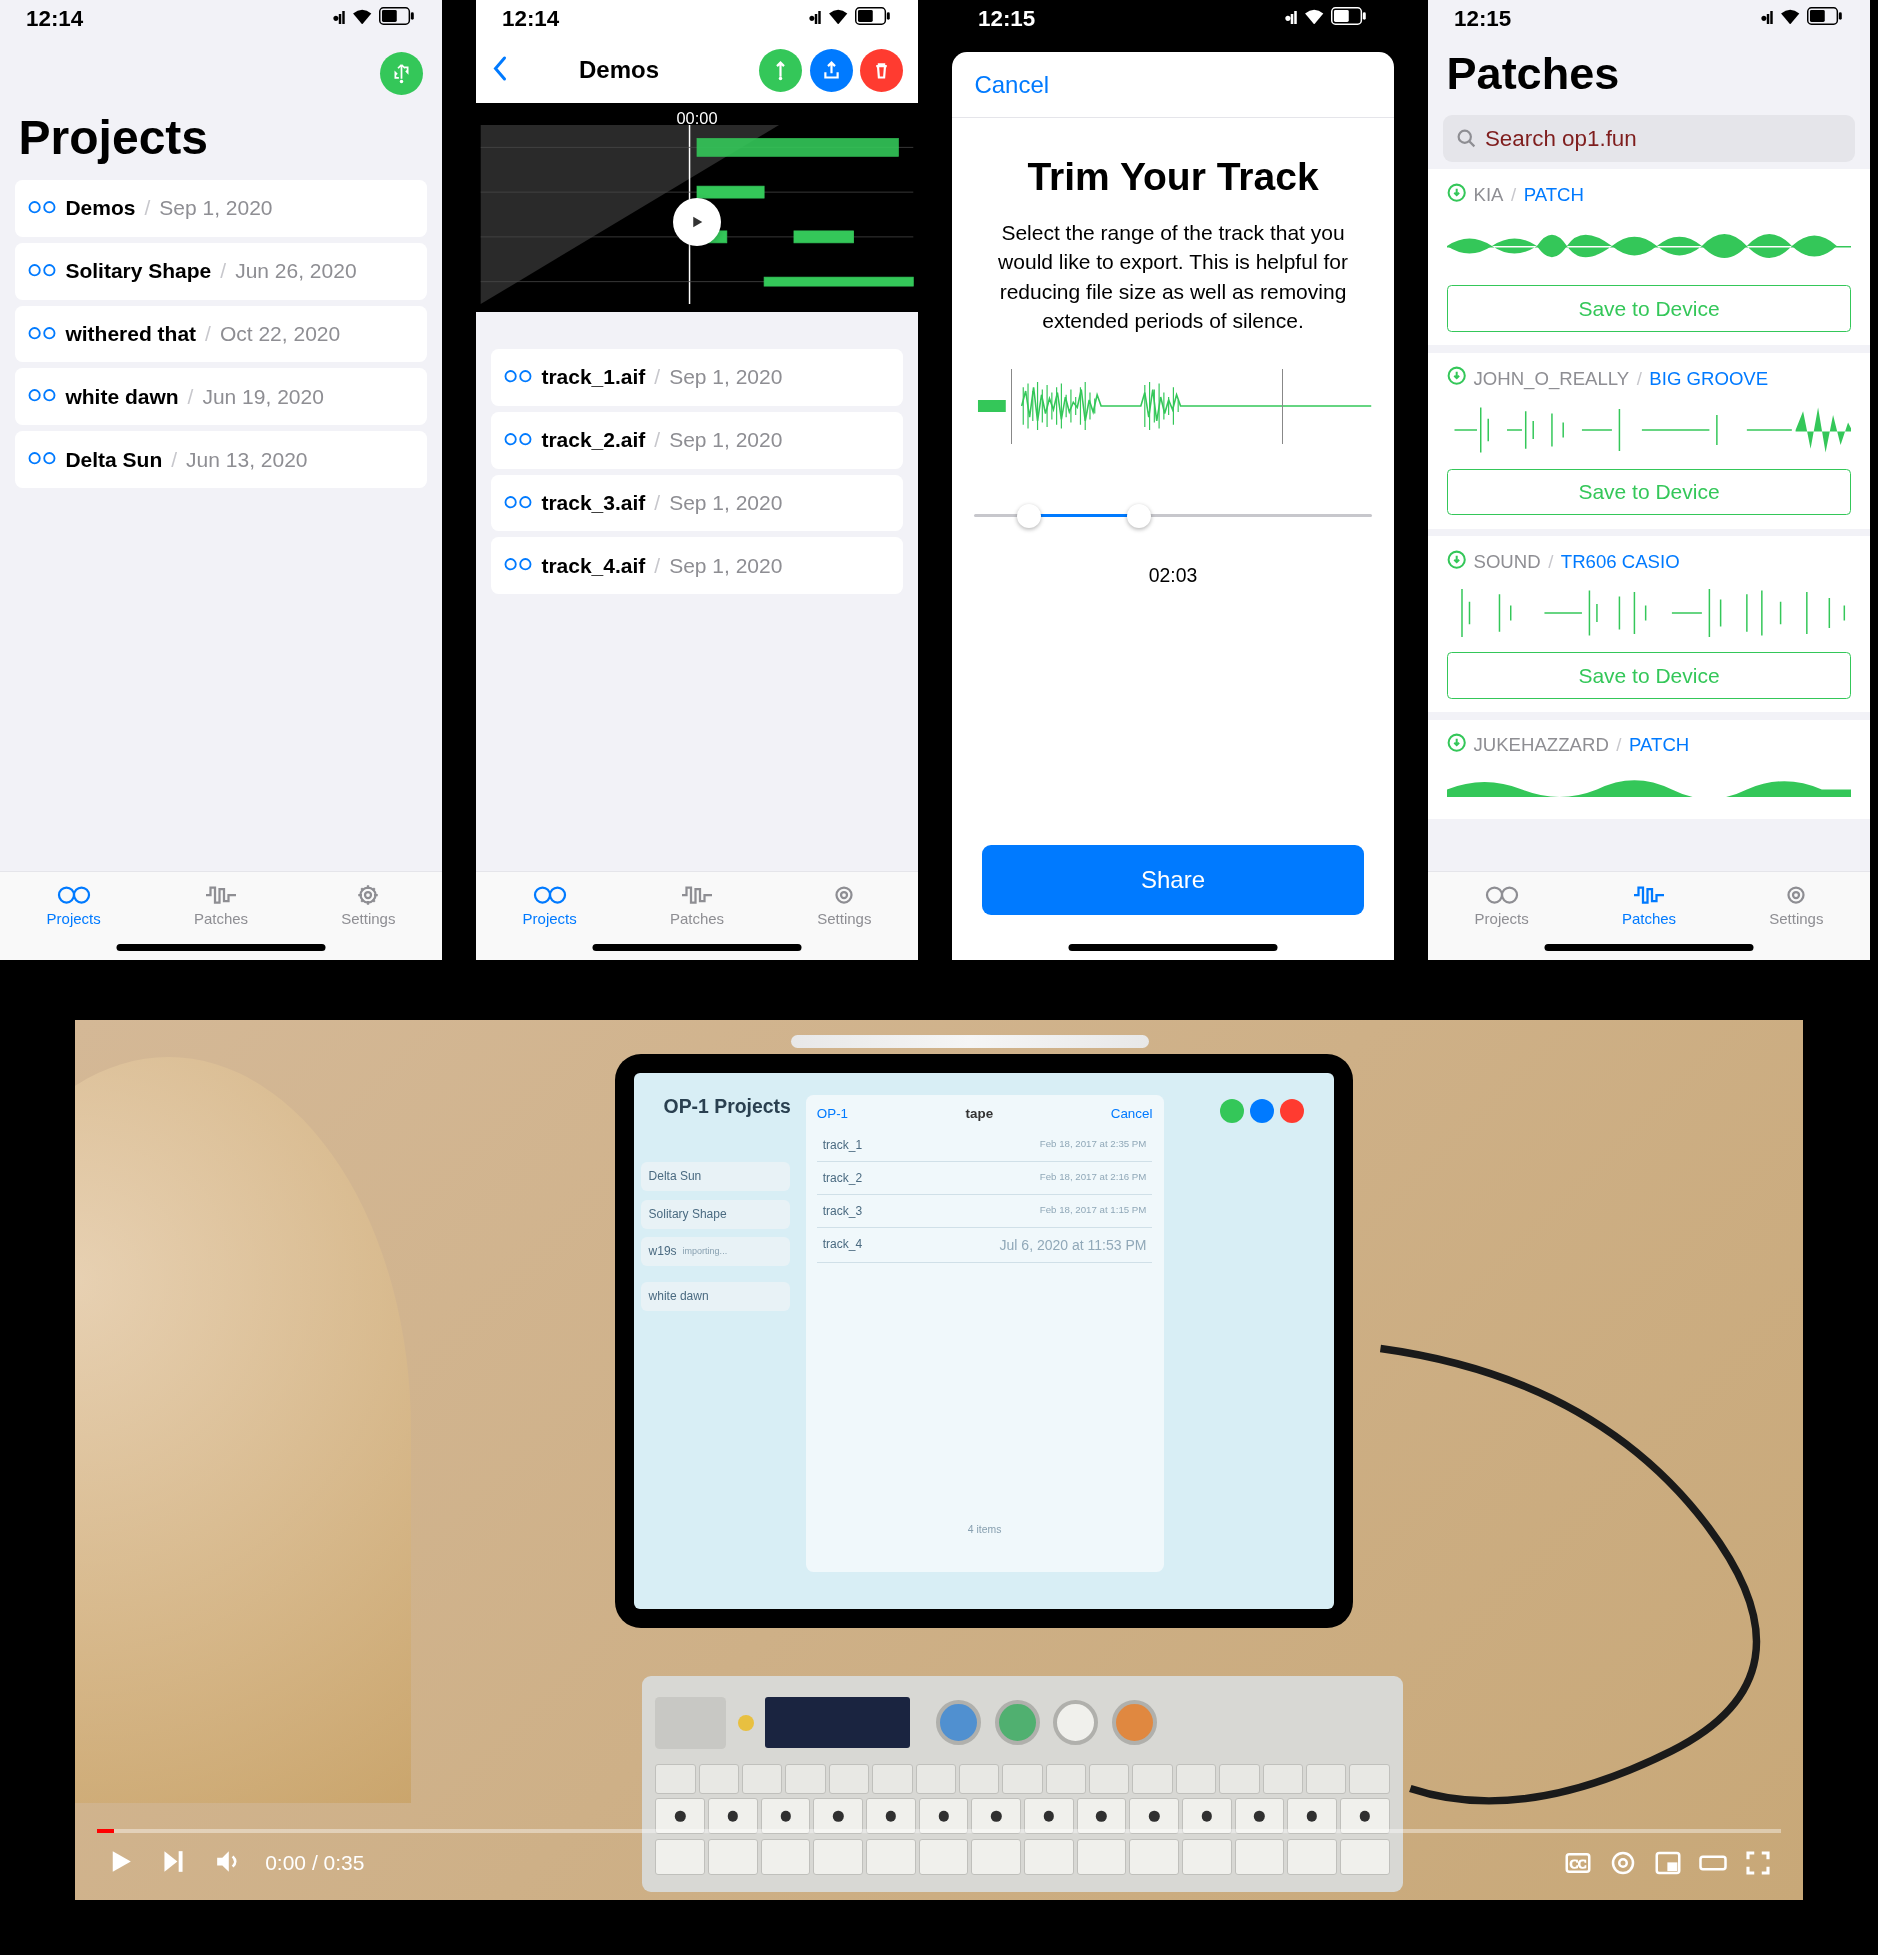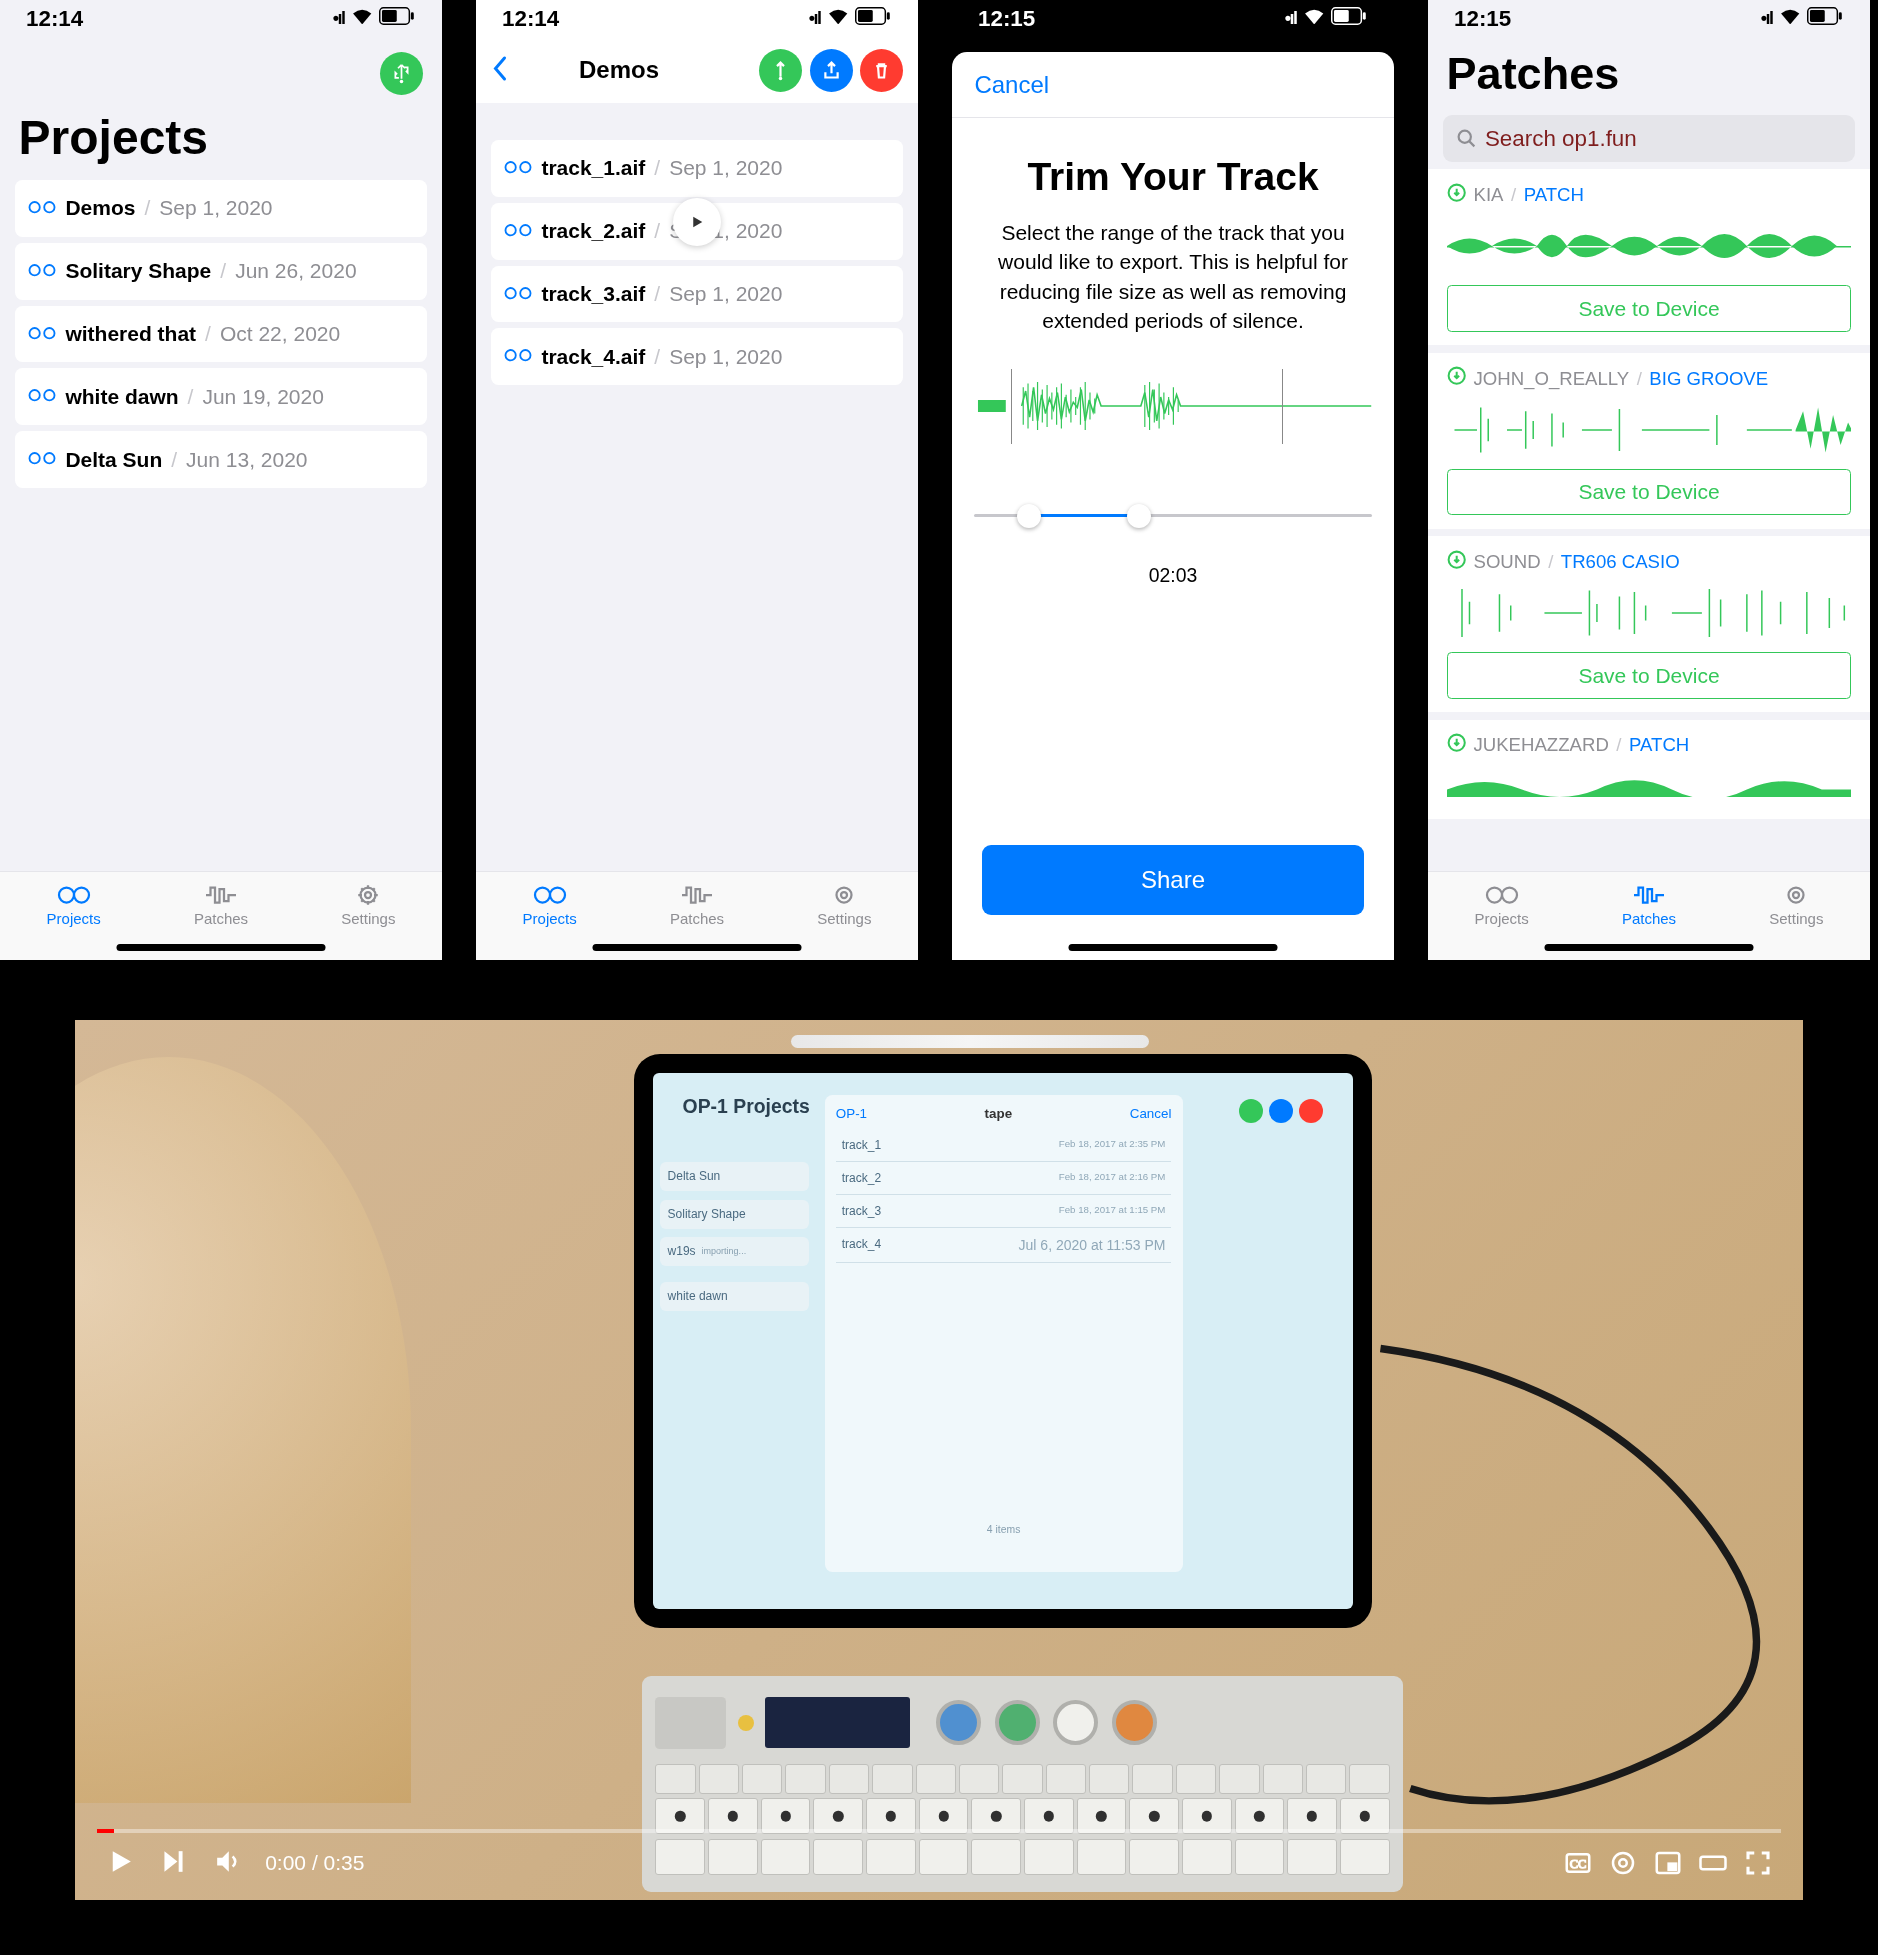--- a/index.html
+++ b/index.html
@@ -73,21 +73,21 @@
   .patch-icon svg { width: 19.4px; height: 19.4px; }
   .patch-user { color: #8e8e93; }
   .patch-name { color: #007aff; font-weight: 500; }
   .patch-wave { height: 60px; margin: 9px 0; }
   .patch-wave svg { width: 100%; height: 100%; }
   .save-btn { border: 1.5px solid #34c759; color: #34c759; text-align: center; padding: 10.4px; border-radius: 4.5px; font-size: 21px; }
   
   
   .video-area { position: relative; margin: 60px 75px 0; height: 880px; background: linear-gradient(135deg, #d4b896 0%, #c8a878 100%); overflow: hidden; }
   .video-lamp { position: absolute; left: -149px; top: 37px; width: 485px; height: 746px; background: radial-gradient(circle at 30% 30%, #f0dcc0, #c8a060); border-radius: 50% 50% 0 0; opacity: 0.7; }
-  .ipad { position: absolute; left: 559px; top: 34px; width: 738px; height: 574px; background: #000; border-radius: 26px; padding: 18.6px; }
+  .ipad { position: absolute; left: 540px; top: 34px; width: 738px; height: 574px; background: #000; border-radius: 26px; padding: 18.6px; }
   .ipad-screen { background: #d8eef5; width: 100%; height: 100%; border-radius: 6px; padding: 22.4px 30px; position: relative; overflow: hidden; }
   .ipad-title { font-size: 19.4px; font-weight: 600; color: #2a4050; }
   .ipad-panel { position: absolute; left: 172px; top: 22.4px; width: 358px; height: 477px; background: #f0f8fb; border-radius: 7.5px; padding: 11.2px;}
   .ipad-panel-hdr { display: flex; justify-content: space-between; font-size: 13.4px; color: #5a8aa8; margin-bottom: 7.5px;}
   .ipad-file { display: flex; justify-content: space-between; padding: 9px 6px; font-size: 12px; color: #4a6a80; border-bottom: 0.7px solid #d0e0e8;}
   .ipad-side-item { position: absolute; left: 7.5px; width: 149px; background: #e8f2f6; border-radius: 6px; padding: 7.5px; font-size: 12px; color: #4a6a80; display: flex; align-items: center; gap: 6px;}
   .ipad-btns { position: absolute; right: 30px; top: 26px; display: flex; gap: 6px; }
   .ipad-btn { width: 24px; height: 24px; border-radius: 12px; }
   .pencil { position: absolute; left: 716px; top: 15px; width: 358px; height: 13.4px; background: linear-gradient(90deg, #e8e8e8, #f5f5f5, #e8e8e8); border-radius: 6.7px; }
   .op1 { position: absolute; left: 567px; top: 656px; width: 761px; height: 216px; background: #d8d8d4; border-radius: 9px; padding: 13.4px; }
@@ -250,20 +250,38 @@
             <svg viewBox="0 0 24 24">
               <path d="M12 3v12M8 7l4-4 4 4M5 14v6h14v-6" stroke="#fff" stroke-width="2.5" fill="none"></path>
             </svg>
           </div>
         <div class="circle-btn red">
             <svg viewBox="0 0 24 24">
               <path d="M6 7h12M9 7V5h6v2M8 7l1 13h6l1-13" stroke="#fff" stroke-width="2.5" fill="none"></path>
             </svg>
           </div>
       </div>
+    </div>
+    <div class="waveform-area">
+      <div class="timestamp">00:00</div>
+      <svg viewBox="0 0 580 240" style="width:100%;height:179px;position:absolute;top:22.4px;">
+        <polygon points="0,0 400,0 0,240" fill="#2a2a2a"></polygon>
+        <line x1="280" y1="0" x2="280" y2="240" stroke="#fff" stroke-width="2"></line>
+        <g stroke="#34c759" stroke-width="1">
+          <line x1="0" y1="30" x2="580" y2="30" stroke="#4a4a4a"></line>
+          <rect x="290" y="18" width="270" height="24" fill="#34c759" opacity="0.9"></rect>
+          <line x1="0" y1="90" x2="580" y2="90" stroke="#4a4a4a"></line>
+          <rect x="290" y="82" width="90" height="16" fill="#34c759"></rect>
+          <line x1="0" y1="150" x2="580" y2="150" stroke="#4a4a4a"></line>
+          <rect x="290" y="142" width="40" height="16" fill="#34c759"></rect>
+            <rect x="420" y="142" width="80" height="16" fill="#34c759"></rect>
+          <line x1="0" y1="210" x2="580" y2="210" stroke="#4a4a4a"></line>
+          <rect x="380" y="204" width="200" height="12" fill="#34c759"></rect>
+        </g>
+      </svg>
     </div>
     <div class="play-btn-large">
         <svg viewBox="0 0 24 24">
           <path d="M7 5 L19 12 L7 19 Z" fill="#333"></path>
         </svg>
       </div>
     <div class="tracks-list">
       <div class="list-item-1">
         <span class="tape-icon"><svg viewBox="0 0 38 22">
               <circle cx="9" cy="11" r="7" fill="none" stroke="#007aff" stroke-width="2.5"></circle>

